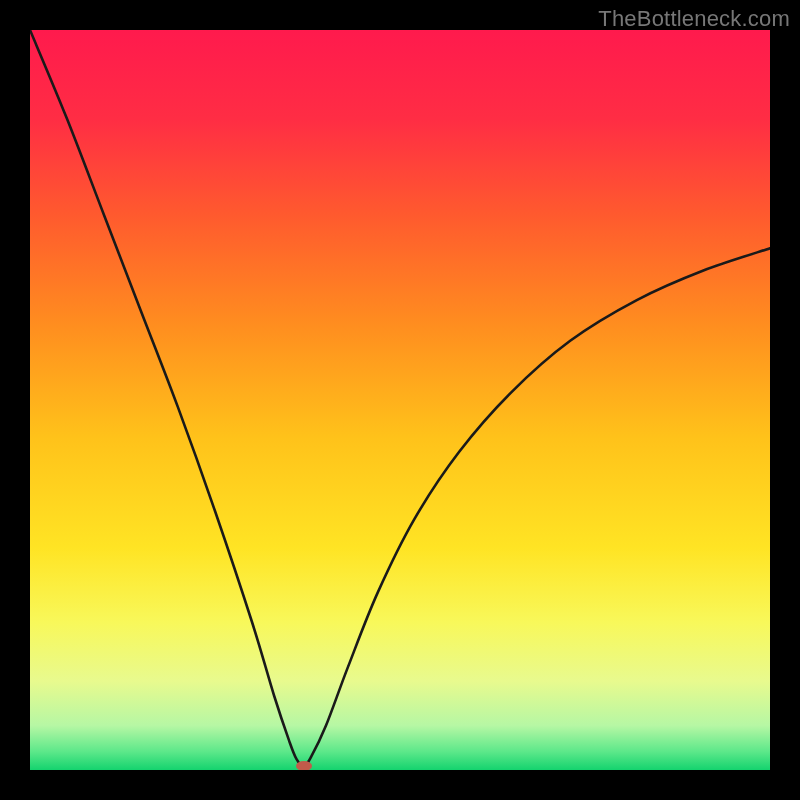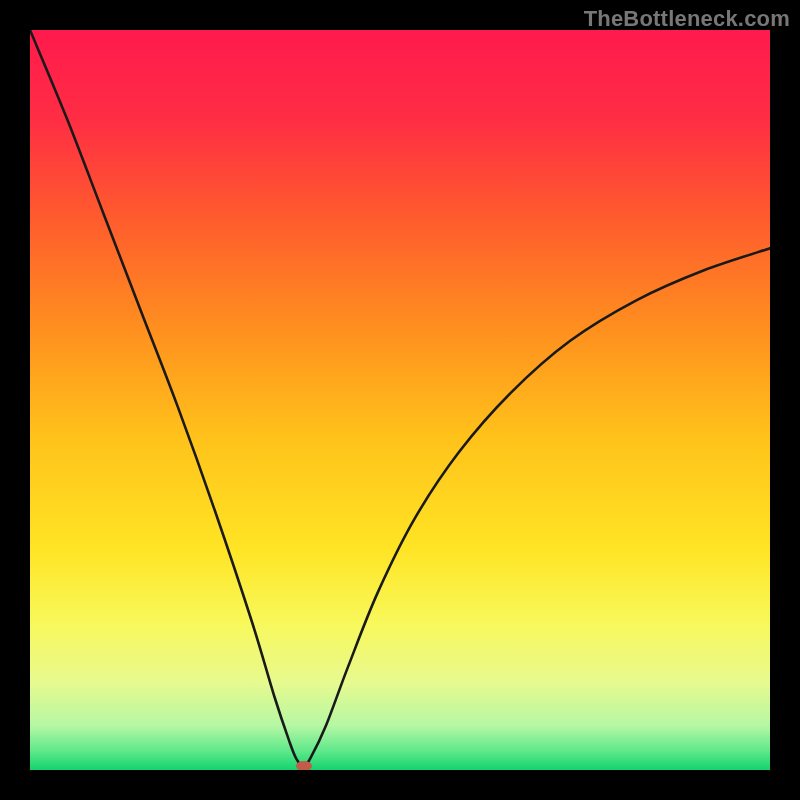--- a/index.html
+++ b/index.html
@@ -33,21 +33,21 @@
     left: 0;
     width: 100%;
     height: 100%;
   }
   .watermark {
     position: absolute;
     top: 6px;
     right: 10px;
     color: #777;
     font-size: 22px;
-    font-weight: 700;
+    font-weight: 400;
     letter-spacing: 0.2px;
   }
   svg.curve {
     position: absolute;
     top: 0;
     left: 0;
     width: 100%;
     height: 100%;
   }
   .marker {

